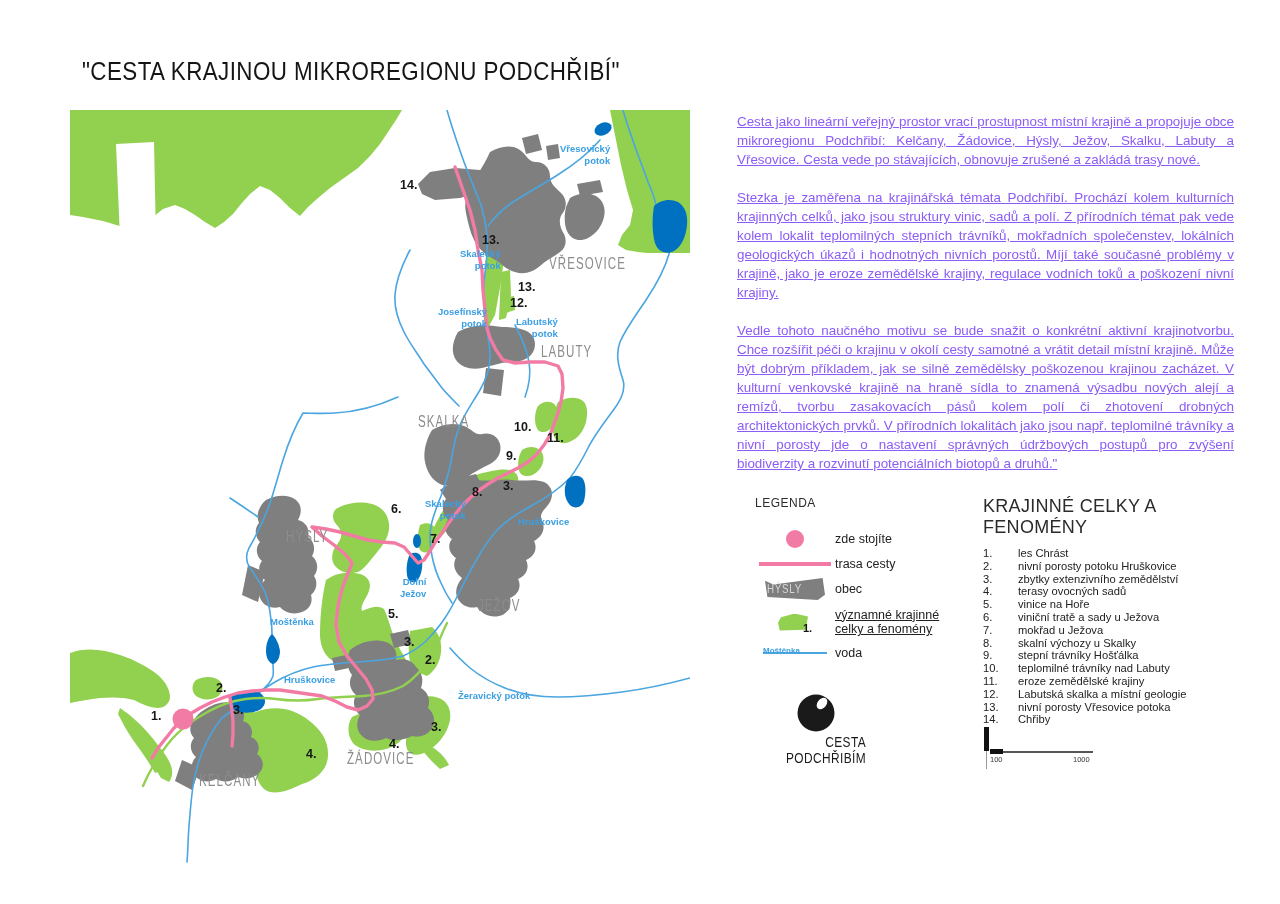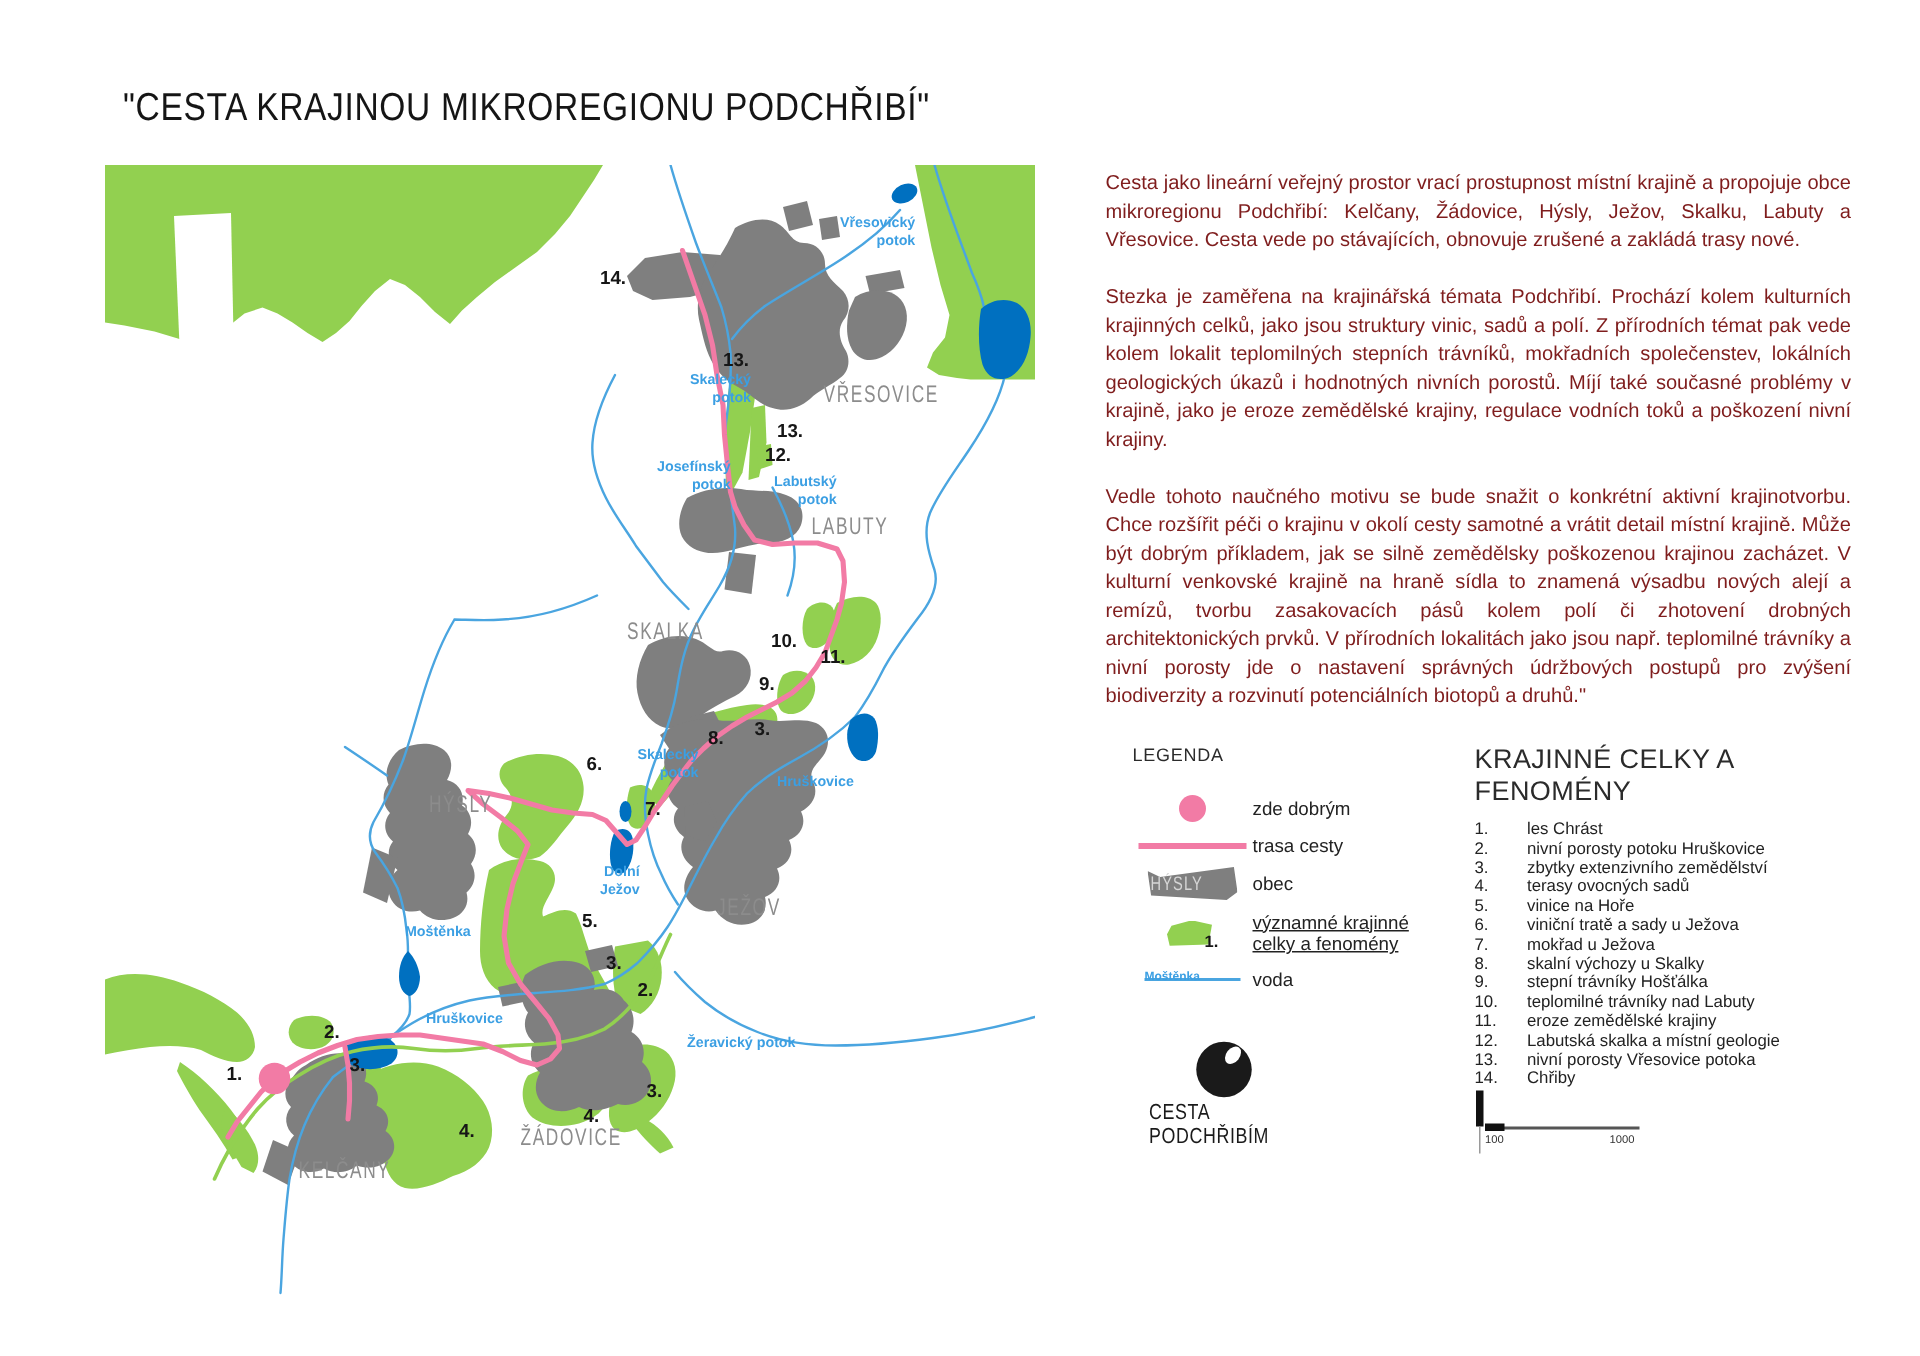--- a/index.html
+++ b/index.html
@@ -19,21 +19,21 @@
   #title{position:absolute;left:82px;top:56px;font-size:26px;color:#151515;
          transform:scaleX(.86);transform-origin:left top;white-space:nowrap;letter-spacing:.5px;}
   #map{position:absolute;left:70px;top:110px;width:620px;height:800px;}
   #map svg{position:absolute;left:0;top:0;}
   #map-labels{position:absolute;left:0;top:0;width:620px;height:800px;}
   .vlabel{position:absolute;font-size:16px;color:#8c8c8c;letter-spacing:1.5px;
           transform:scaleX(.72);transform-origin:left top;white-space:nowrap;}
   .slabel{position:absolute;font-size:9.5px;font-weight:700;color:#3b9fe3;line-height:1.25;white-space:pre-line;text-align:right;}
   .nlabel{position:absolute;font-size:12.5px;font-weight:700;color:#161616;}
 
-  #intro{position:absolute;left:737px;top:112px;width:497px;color:#7f1d1d;}
+  #intro{position:absolute;left:737px;top:112px;width:497px;color:#8b5cf6;text-decoration:underline;}
   .para{font-size:13.4px;line-height:19px;text-align:justify;margin:0 0 19px 0;}
 
   #legend{position:absolute;left:755px;top:496px;width:225px;}
   .legend-heading{font-size:12px;color:#2b2b2b;letter-spacing:.5px;margin-bottom:16px;}
   .lrow{display:flex;align-items:center;margin-bottom:4px;}
   .lswatch{width:80px;flex:0 0 80px;display:flex;align-items:center;justify-content:center;position:relative;}
   .llabel{font-size:12.5px;color:#222;line-height:14.5px;}
   .sw-circle{width:18px;height:18px;border-radius:50%;background:var(--route);}
   .sw-line{width:72px;height:4px;background:var(--route);}
   .sw-village{width:60px;height:22px;background:var(--village);
@@ -45,21 +45,21 @@
   .sw-fnum{font-size:11px;font-weight:700;color:#161616;position:absolute;left:48px;top:8px;}
   .sw-water{width:64px;height:1.6px;background:var(--water_line);}
   .sw-wtext{position:absolute;left:8px;top:-6px;font-size:8px;font-weight:700;color:#3b9fe3;}
 
   #features{position:absolute;left:983px;top:496px;width:252px;}
   .feat-heading{font-size:18px;color:#2b2b2b;letter-spacing:.3px;margin-bottom:9px;}
   .feat-row{display:flex;font-size:11.2px;color:#222;line-height:12.8px;}
   .feat-num{flex:0 0 35px;}
   .feat-label{flex:1;}
 
-  #logo{position:absolute;left:755px;top:694px;width:122px;text-align:left;color:#1a1a1a;}
+  #logo{position:absolute;left:755px;top:694px;width:122px;text-align:right;color:#1a1a1a;}
   #logo .mark{display:block;margin:0 auto 2px auto;}
   .logo-l1{font-size:14.5px;letter-spacing:.5px;transform:scaleX(.82);transform-origin:center top;}
   .logo-l2{font-size:14.5px;letter-spacing:.5px;transform:scaleX(.82);transform-origin:center top;}
 
   #scalebar{position:absolute;left:980px;top:722px;width:125px;height:50px;}
   .sb-vbar{position:absolute;left:4px;top:5px;width:5px;height:24px;background:#111;}
   .sb-vthin{position:absolute;left:6px;top:29px;width:1px;height:18px;background:#9a9a9a;}
   .sb-hline{position:absolute;left:10px;top:29px;width:103px;height:1.5px;background:#555;}
   .sb-seg{position:absolute;left:10px;top:27px;width:13px;height:4.5px;background:#111;}
   .sb-min{position:absolute;left:10px;top:33px;font-size:7.5px;color:#333;}
@@ -213,21 +213,21 @@
       <p class="para">Vedle tohoto naučného motivu se bude snažit o konkrétní  aktivní krajinotvorbu. Chce rozšířit péči o krajinu v okolí cesty samotné a vrátit detail místní krajině. Může být dobrým příkladem, jak se silně zemědělsky poškozenou krajinou zacházet. V  kulturní venkovské krajině na hraně sídla to znamená výsadbu nových alejí a remízů, tvorbu zasakovacích pásů kolem polí či zhotovení drobných architektonických prvků. V přírodních lokalitách jako jsou např. teplomilné trávníky a nivní porosty jde o nastavení správných údržbových postupů pro zvýšení biodiverzity a rozvinutí potenciálních biotopů a druhů."</p>
     </div>
 
   <div id="legend">
     <div class="legend-heading">LEGENDA</div>
 
     <div class="lrow" style="height:26px;">
       <div class="lswatch">
           <div class="sw-circle"></div>
         </div>
-      <div class="llabel">zde dobrým</div>
+      <div class="llabel">zde stojíte</div>
     </div>
 
     <div class="lrow" style="height:16px;">
       <div class="lswatch">
           <div class="sw-line"></div>
         </div>
       <div class="llabel">trasa cesty</div>
     </div>
 
     <div class="lrow" style="height:26px;">

